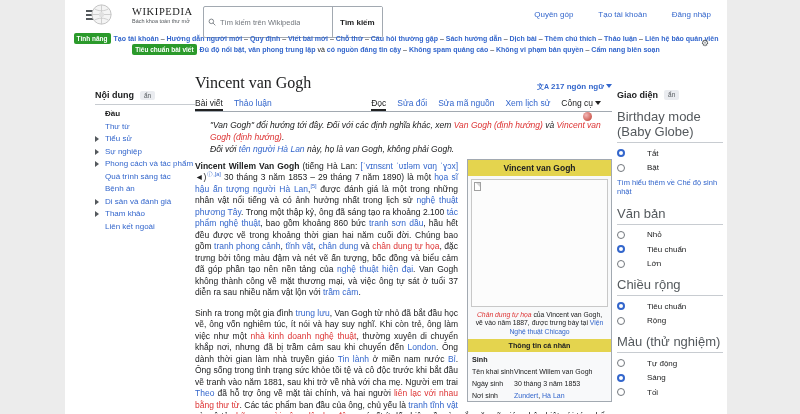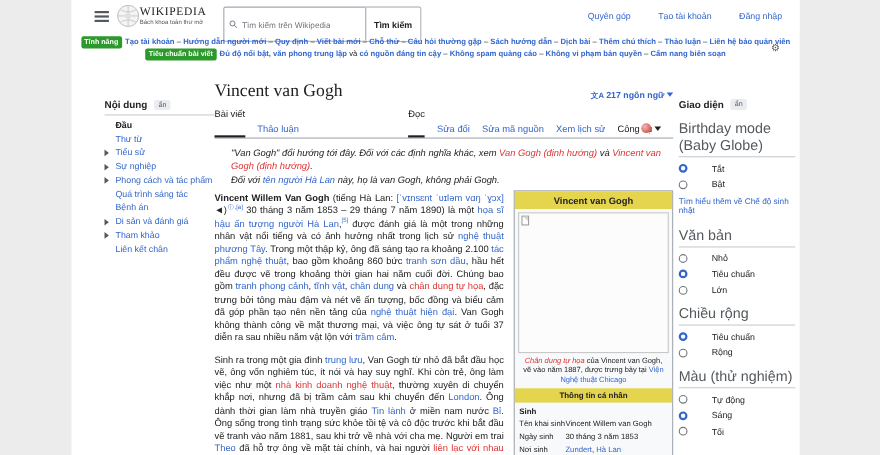--- a/index.html
+++ b/index.html
@@ -5,21 +5,21 @@
   * { box-sizing: border-box; margin: 0; padding: 0; }
   html,body { width:800px; height:414px; overflow:hidden; }
   body { background:#ececec; font-family:"Liberation Sans", sans-serif; color:#202122; }
 
   .page { position:absolute; left:65px; top:0; width:662px; height:414px; background:#ffffff; overflow:hidden; }
 
   
   .top-header { position:absolute; left:0; top:0; width:100%; height:30px; background:#fff; }
   .hamburger { position:absolute; left:21px; top:10px; width:13px; height:11px; cursor:pointer; }
   .hamburger span { display:block; height:1.5px; background:#54595d; margin-bottom:2.5px; }
-  .logo { position:absolute; left:41px; top:4px; display:flex; align-items:center; gap:0; }
+  .logo { position:absolute; left:26px; top:4px; display:flex; align-items:center; gap:20px; }
   .logo-text .t1 { font-family:"Liberation Serif", serif; font-size:10.5px; letter-spacing:0.6px; color:#202122; }
   .logo-text .t2 { font-size:5.5px; color:#54595d; margin-top:1px; }
   .search-bar { position:absolute; left:138px; top:6px; height:32px; display:flex; border:1px solid #a2a9b1; border-radius:2px; background:#fff; }
   .search-input { width:128px; display:flex; align-items:center; gap:4px; padding:0 4px; }
   .search-placeholder { font-size:7.5px; color:#72777d; white-space:nowrap; overflow:hidden; }
   .search-btn { border-left:1px solid #a2a9b1; padding:0 7px; display:flex; align-items:center; font-size:8px; font-weight:bold; color:#202122; background:#fff; cursor:pointer; }
   .header-links { position:absolute; right:16px; top:10px; display:flex; gap:25px; font-size:8px; }
   .header-links span { color:#3366cc; cursor:pointer; white-space:nowrap; }
 
   
@@ -51,21 +51,21 @@
 
   
   .main { position:absolute; left:130px; top:70px; width:417px; }
   .title-row { display:flex; justify-content:space-between; align-items:flex-end; height:22px; }
   .page-title { font-family:"Liberation Serif", serif; font-weight:normal; font-size:16px; color:#202122; }
   .lang-button { font-size:8px; font-weight:bold; color:#3366cc; cursor:pointer; white-space:nowrap; }
   .lang-icon::before { content:"文A"; font-size:7px; margin-right:2px; }
   .caret { display:inline-block; width:0; height:0; border:3px solid transparent; border-top:4px solid currentColor; margin-left:2px; transform:translateY(2px); }
   .tab-bar { display:flex; align-items:flex-end; border-bottom:1px solid #a2a9b1; margin-top:4px; font-size:8.5px; }
   .tab { padding:2px 0 3px; margin-right:11px; color:#3366cc; cursor:pointer; white-space:nowrap; }
-  .tab.active { color:#202122; border-bottom:2px solid #202122; padding-bottom:15px; }
+  .tab.active { color:#202122; border-bottom:2px solid #202122; padding-bottom:1px; }
   .tab.dark { color:#202122; }
   .tab-spacer { flex:1; }
   .star-badge { position:absolute; left:388px; top:42px; width:9px; height:9px; border-radius:50%;
     background:radial-gradient(circle at 35% 35%, #f2b8b8, #c0392b); cursor:pointer; }
 
   .content { margin-top:8px; font-size:8.5px; line-height:11.5px; text-align:justify; color:#202122; }
   .hatnote { font-style:italic; padding-left:15px; text-align:left; margin-bottom:1px; }
   .content p { margin:5px 0 9px; }
 
   
@@ -148,21 +148,21 @@
     <div class="toc-list">
       <div class="toc-item active">Đầu</div>
       <div class="toc-item">Thư từ</div>
       <div class="toc-item"><span class="chev-r"></span><span>Tiểu sử</span></div>
       <div class="toc-item"><span class="chev-r"></span><span>Sự nghiệp</span></div>
       <div class="toc-item"><span class="chev-r"></span><span>Phong cách và tác phẩm</span></div>
       <div class="toc-item">Quá trình sáng tác</div>
       <div class="toc-item">Bệnh án</div>
       <div class="toc-item"><span class="chev-r"></span><span>Di sản và đánh giá</span></div>
       <div class="toc-item"><span class="chev-r"></span><span>Tham khảo</span></div>
-      <div class="toc-item">Liên kết chân</div>
+      <div class="toc-item">Liên kết ngoài</div>
     </div>
   </div>
 
   <div class="main">
     <div class="title-row">
       <h1 class="page-title">Vincent van Gogh</h1>
       <span class="lang-button"><span class="lang-icon"></span><span>217 ngôn ngữ</span><span class="caret"></span></span>
     </div>
     <div class="tab-bar">
       <span class="tab active">Bài viết</span>

